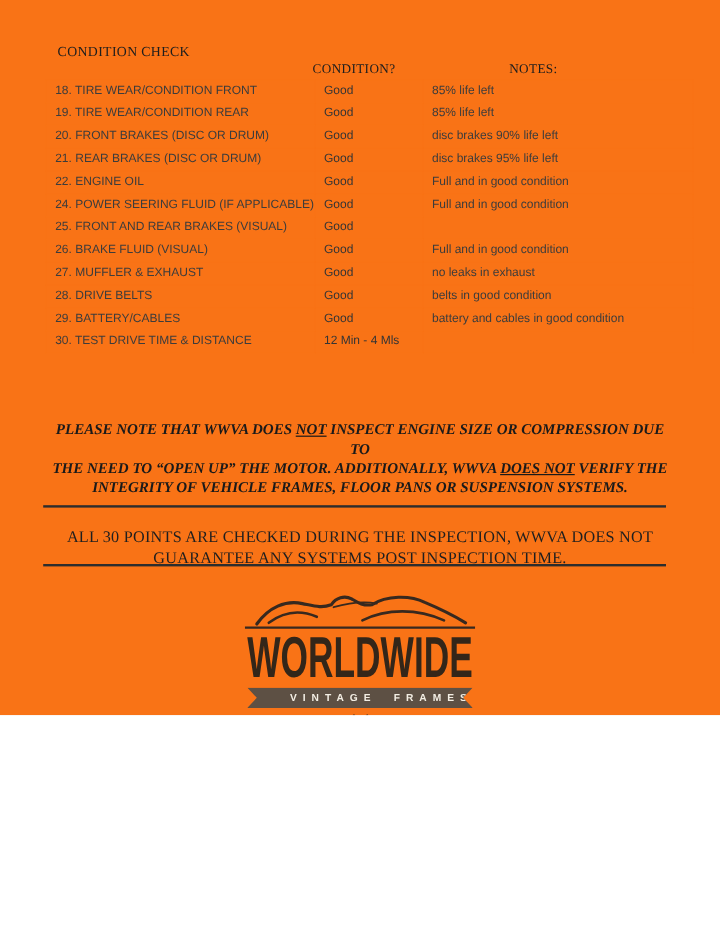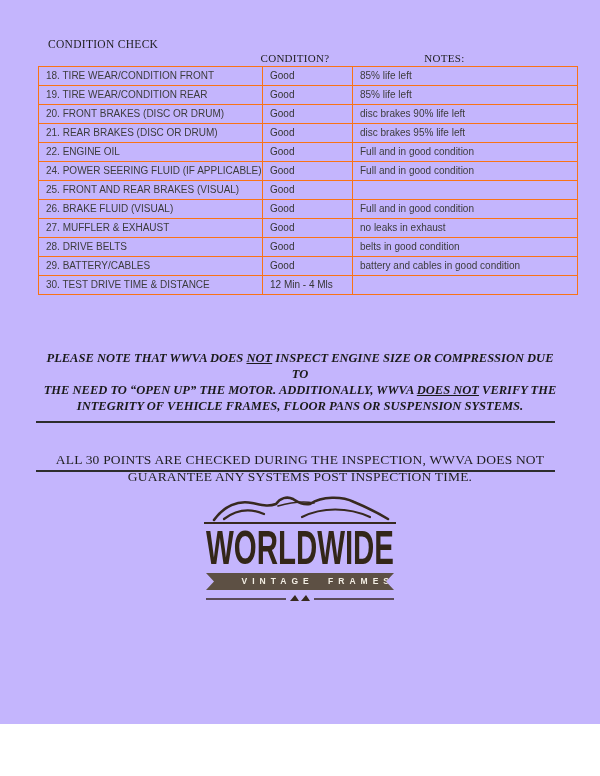--- a/index.html
+++ b/index.html
@@ -1,17 +1,17 @@
 <!DOCTYPE html>
 <html><head>
 <meta charset="utf-8">
 <style>
   html,body{margin:0;padding:0;background:#fff;}
   #page{
-    position:relative;width:600px;height:724px;background:#c4b5fd;
+    position:relative;width:600px;height:596px;background:#f97316;
     font-family:"Liberation Sans",sans-serif;overflow:hidden;
     outline:1px solid #ececec;
   }
   
   .doc-title{
     position:absolute;left:48px;top:38px;
     font-family:"Liberation Serif",serif;font-size:11.5px;color:#1e1e1e;
     letter-spacing:.3px;
   }
   .col-head{
@@ -39,21 +39,21 @@
     position:absolute;left:40px;top:350px;width:520px;
     font-family:"Liberation Serif",serif;font-style:italic;font-weight:bold;
     font-size:12.5px;line-height:16px;color:#1a1a1a;text-align:center;
   }
   .disclaimer .u{text-decoration:underline;}
   
   .rule{position:absolute;left:36px;width:519px;height:2px;background:#2d2d2d;}
   #rule-top{top:421px;}
   #rule-bottom{top:470px;}
   .banner{
-    position:absolute;left:40px;top:452px;width:520px;
+    position:absolute;left:40px;top:440px;width:520px;
     font-family:"Liberation Serif",serif;font-size:13.5px;line-height:16.5px;
     color:#1f1f1f;text-align:center;letter-spacing:.2px;
   }
   
   .logo{
     position:absolute;left:50%;top:492px;transform:translateX(-50%);
     width:192px;text-align:right;
   }
   .logo svg{display:block;}
   .brand-word{margin-top:0px;}

